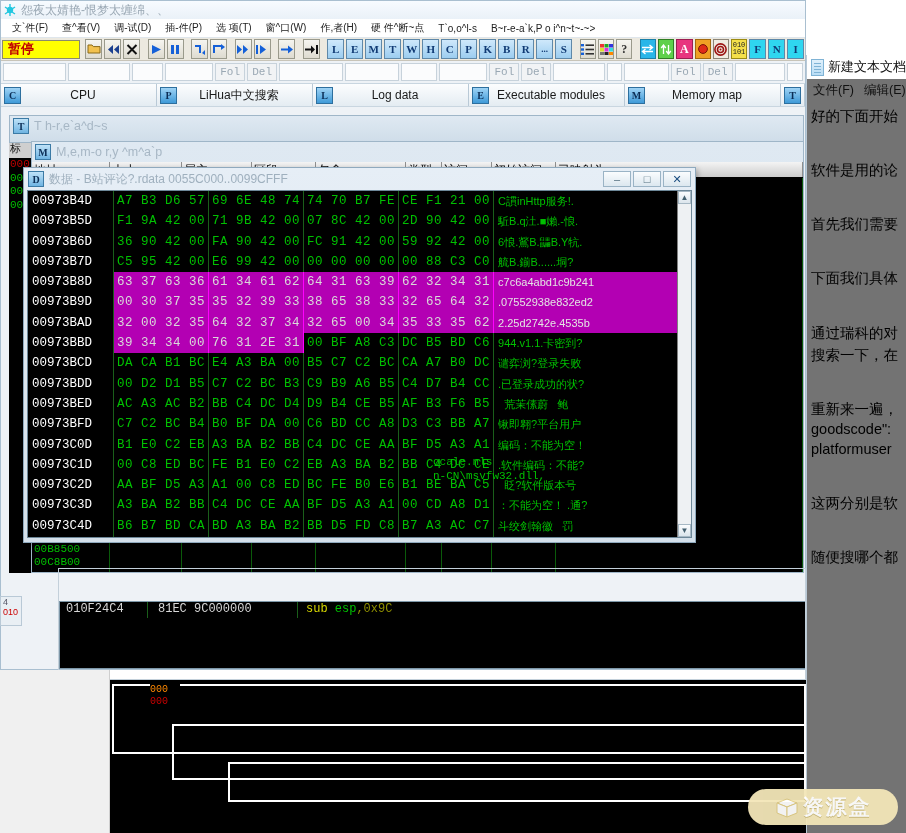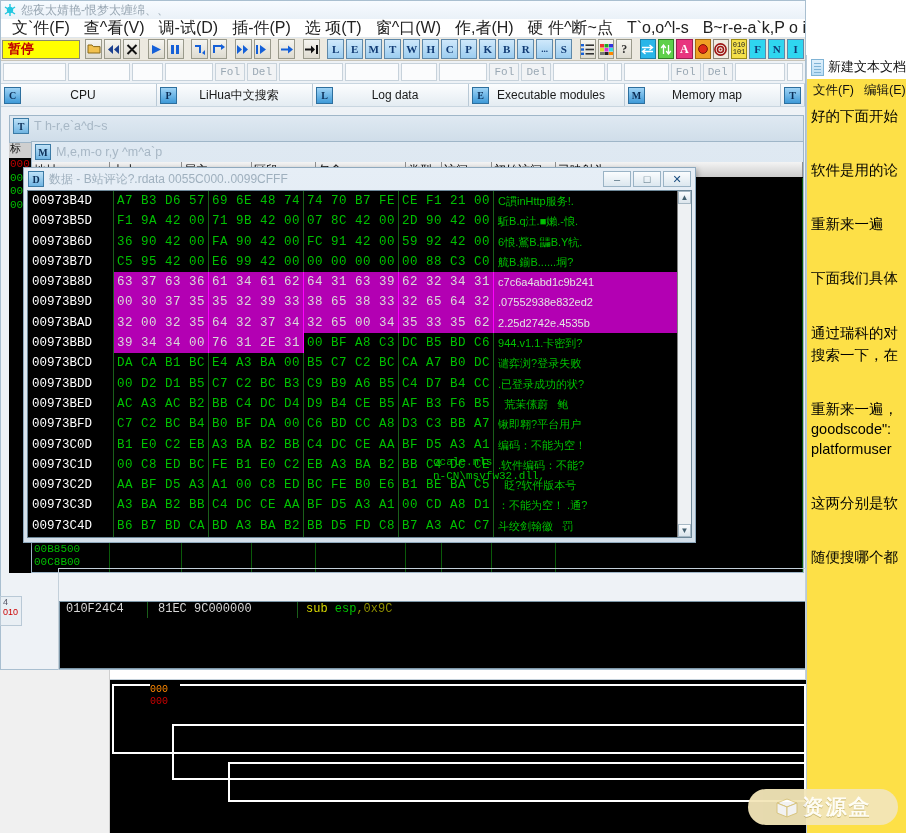--- a/index.html
+++ b/index.html
@@ -55,21 +55,21 @@
 
   .menubar {
     height: 19px;
     background: #ffffff;
     display: flex;
     align-items: center;
     padding-left: 4px;
     border-bottom: 1px solid #dfe6ec;
   }
   .menubar .mi {
-    font-size: 16px;
+    font-size: 10px;
     color: #222;
     padding: 4px 7px;
     white-space: nowrap;
     cursor: default;
   }
 
   
   .toolbar {
     height: 23px;
     background: #ece9e0;
@@ -349,21 +349,21 @@
   .kw { color: #d7d700; }
   .kw.push { color: #0f2fd0; }
   .reg { color: #00c000; }
   .num { color: #8f8f00; }
 
   
   .notepad {
     position: absolute;
     left: 806px; top: 55px;
     width: 100px; height: 778px;
-    background: #fde047;
+    background: #737373;
     border-left: 1px solid #b9c9d6;
     overflow: hidden;
   }
   .np-title {
     display: flex; align-items: center; gap: 4px;
     height: 24px; padding-left: 4px;
     background: #ffffff;
   }
   .np-icon {
     width: 15px; height: 17px;
@@ -758,21 +758,21 @@
       <span class="np-icon"></span>
       <span class="t">新建文本文档</span>
     </div>
     <div class="np-menu">
       <span>文件(F)</span>
       <span>编辑(E)</span>
     </div>
     <div class="np-body">
       <p>好的下面开始</p>
       <p>软件是用的论</p>
-      <p>重新来一遍</p>
+      <p>首先我们需要</p>
       <p>下面我们具体</p>
       <p style="margin-bottom:4px;">通过瑞科的对</p>
       <p>搜索一下，在</p>
       <p class="tight">重新来一遍，</p>
       <p class="tight">goodscode":</p>
       <p>platformuser</p>
       <p>这两分别是软</p>
       <p>随便搜哪个都</p>
     </div>
   </div>

